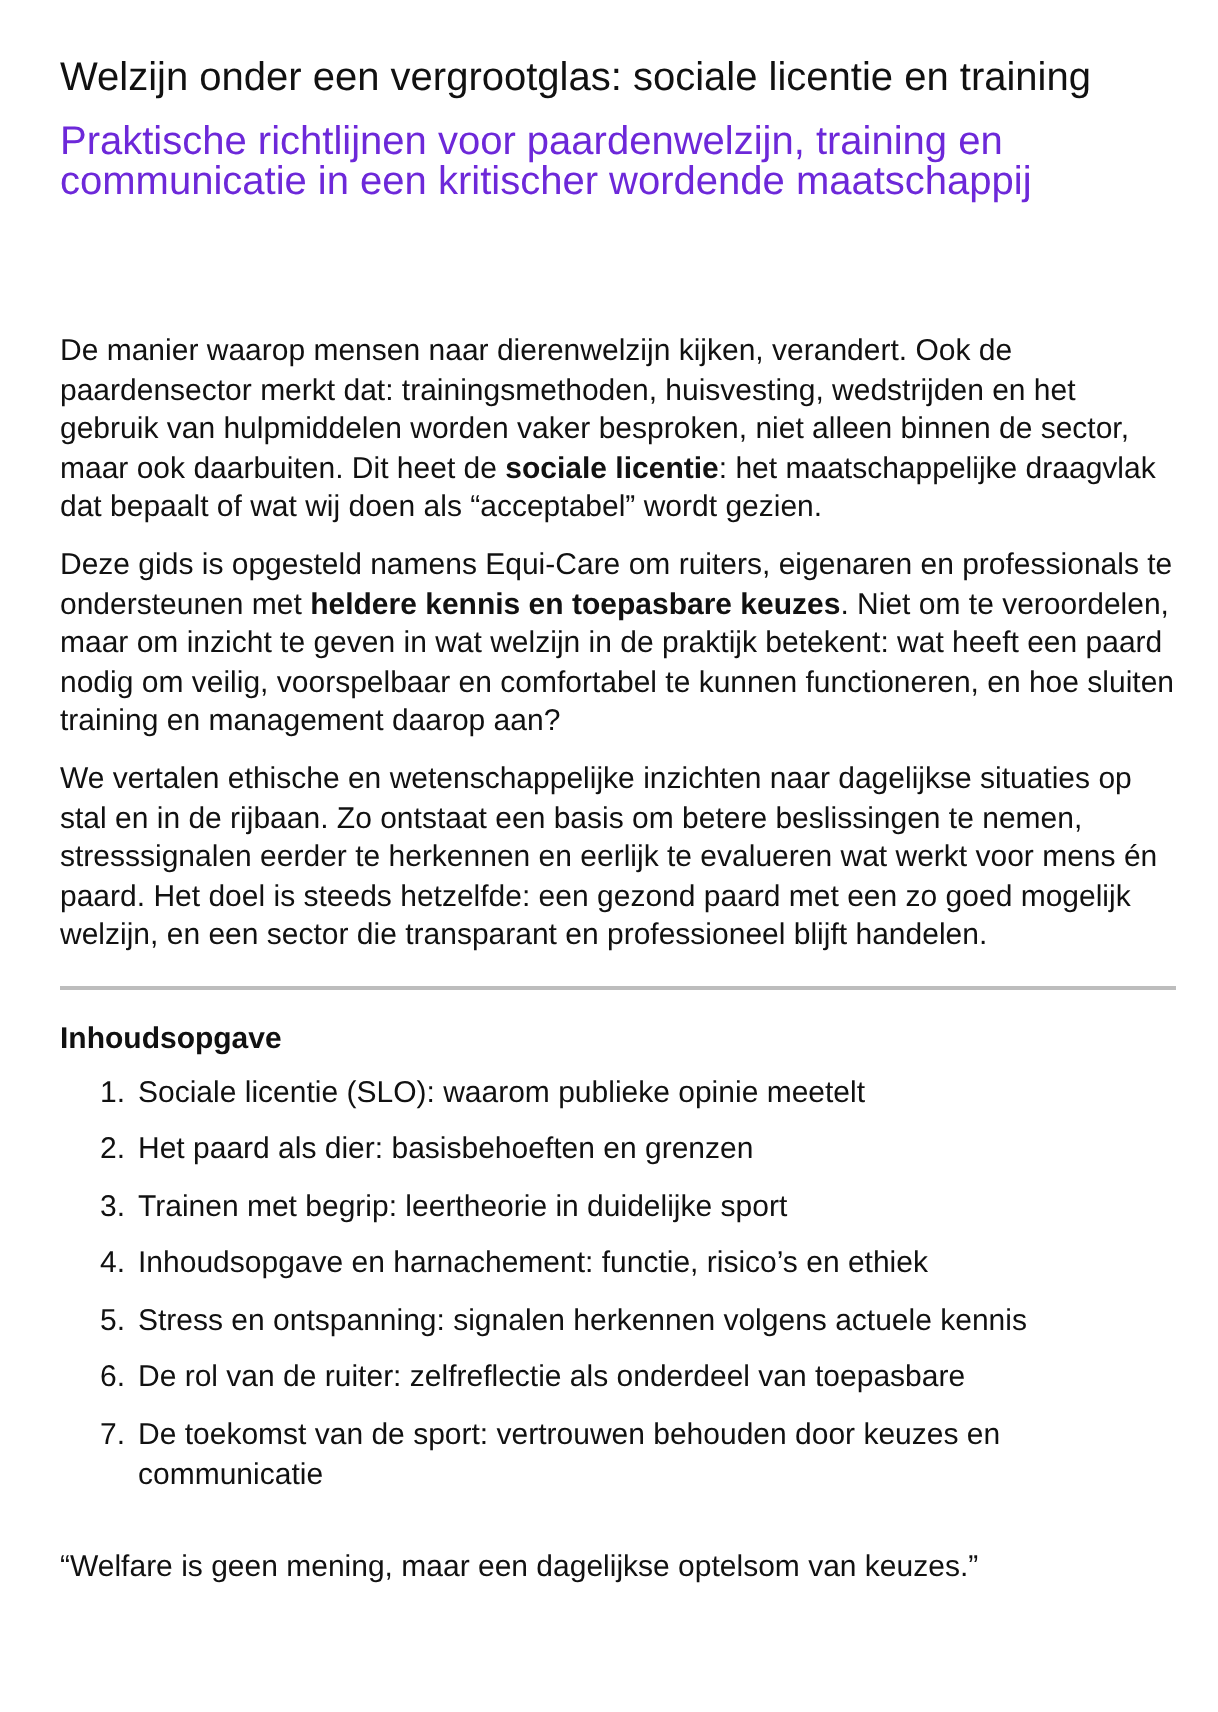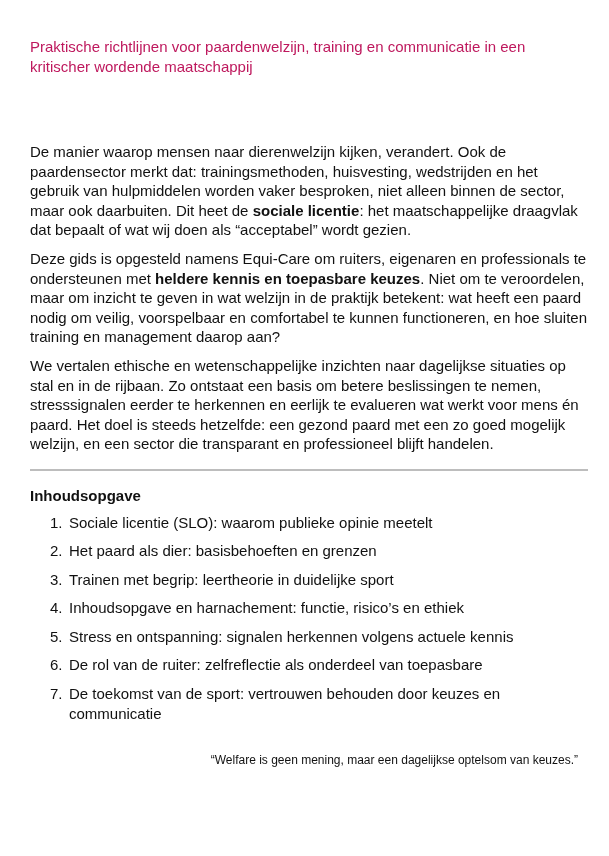--- a/index.html
+++ b/index.html
@@ -19,24 +19,24 @@
       padding: 27px 21px 0 30px;
     }
     .title {
       font-size: 20px;
       font-weight: normal;
       margin: 0;
       line-height: 24px;
       color: #111;
     }
     .subtitle {
-      font-size: 15px;
+      font-size: 20px;
       line-height: 20px;
       margin: 10px 0 0 0;
-      color: #be185d;
+      color: #6d28d9;
     }
     .section {
       margin-top: 65px;
     }
     .section-heading {
       font-size: 15px;
       font-weight: bold;
       line-height: 19.6px;
       margin: 0;
     }
@@ -76,31 +76,32 @@
     .toc-num-inner {
       display: inline-block;
       width: 19px;
       text-align: left;
     }
     .toc-text {
       flex: 1;
       padding-right: 50px;
     }
     .quote {
-      font-size: 12px;
+      font-size: 15px;
       line-height: 20px;
-      text-align: right;
+      text-align: left;
       margin-top: 27px;
       padding-right: 10px;
     }
   </style>
 </head>
 <body>
 
 <div class="page">
+  <h1 class="title">Welzijn onder een vergrootglas: sociale licentie en training</h1>
   <p class="subtitle">Praktische richtlijnen voor paardenwelzijn, training en communicatie in een kritischer wordende maatschappij</p>
 
   <section class="section">
     <p class="para"><span>De manier waarop mensen naar dierenwelzijn kijken, verandert. Ook de paardensector merkt dat: trainingsmethoden, huisvesting, wedstrijden en het gebruik van hulpmiddelen worden vaker besproken, niet alleen binnen de sector, maar ook daarbuiten. Dit heet de </span><b>sociale licentie</b><span>: het maatschappelijke draagvlak dat bepaalt of wat wij doen als “acceptabel” wordt gezien.</span></p>
     <p class="para"><span>Deze gids is opgesteld namens Equi-Care om ruiters, eigenaren en professionals te ondersteunen met </span><b>heldere kennis en toepasbare keuzes</b><span>. Niet om te veroordelen, maar om inzicht te geven in wat welzijn in de praktijk betekent: wat heeft een paard nodig om veilig, voorspelbaar en comfortabel te kunnen functioneren, en hoe sluiten training en management daarop aan?</span></p>
     <p class="para">We vertalen ethische en wetenschappelijke inzichten naar dagelijkse situaties op stal en in de rijbaan. Zo ontstaat een basis om betere beslissingen te nemen, stresssignalen eerder te herkennen en eerlijk te evalueren wat werkt  voor mens én paard. Het doel is steeds hetzelfde: een gezond paard met een zo goed mogelijk welzijn, en een sector die transparant en professioneel blijft handelen.</p>
   </section>
 
   <hr class="divider">
 

